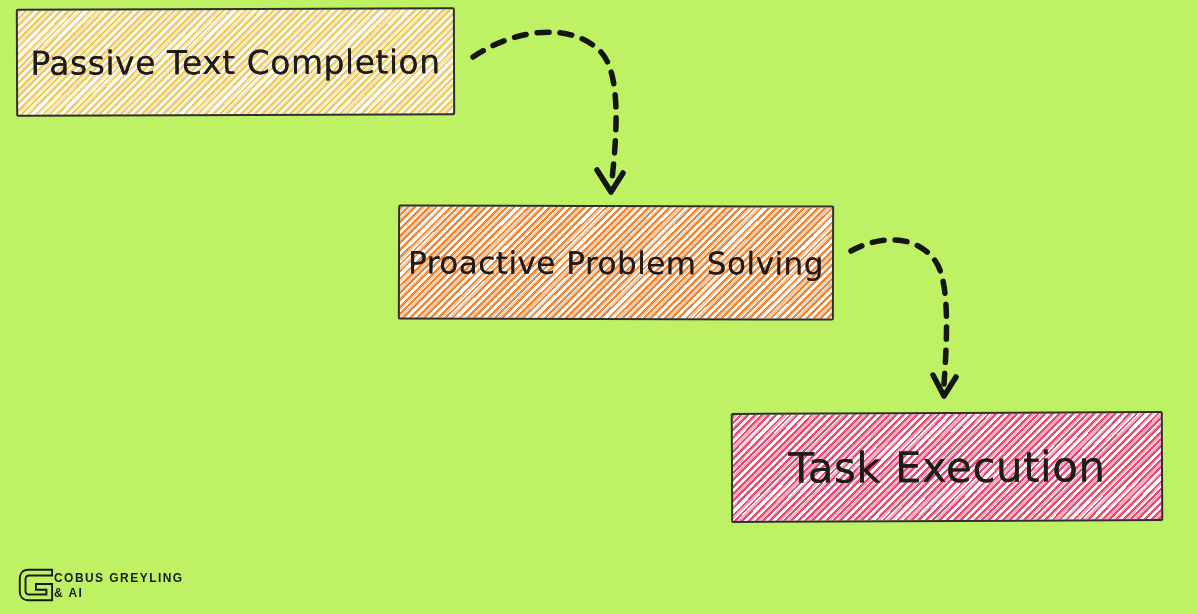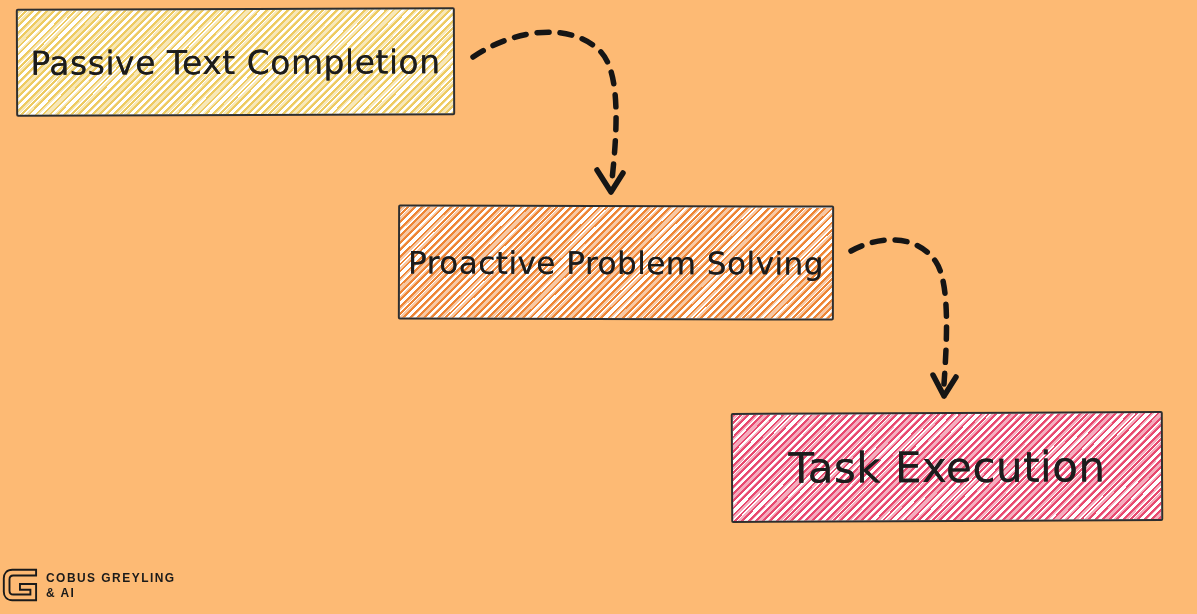--- a/index.html
+++ b/index.html
@@ -8,21 +8,21 @@
     width: 1197px;
     height: 614px;
     background: #ffffff;
     overflow: hidden;
     font-family: "DejaVu Sans", "Liberation Sans", sans-serif;
   }
   .canvas {
     position: relative;
     width: 1197px;
     height: 614px;
-    background: #fdba74;
+    background: #bef264;
   }
   .node {
     position: absolute;
     display: flex;
     align-items: center;
     justify-content: center;
     box-sizing: border-box;
     border: 2px solid #2e2e2e;
     border-radius: 2px;
     color: #1c1c1c;
@@ -46,25 +46,24 @@
   .arrows {
     position: absolute;
     left: 0; top: 0;
     width: 1197px;
     height: 614px;
     pointer-events: none;
   }
 
   .branding {
     position: absolute;
-    left: 0;
+    left: 16px;
     top: 565px;
     display: flex;
     align-items: center;
-    gap: 8px;
     color: #1a1a1a;
   }
   .logo-mark { width: 38px; height: 40px; }
   .brand-text { display: flex; flex-direction: column; justify-content: center; }
   .brand-line1 {
     font-family: "Liberation Sans", "DejaVu Sans", sans-serif;
     font-weight: bold;
     font-size: 13px;
     letter-spacing: 1.6px;
     line-height: 15px;

